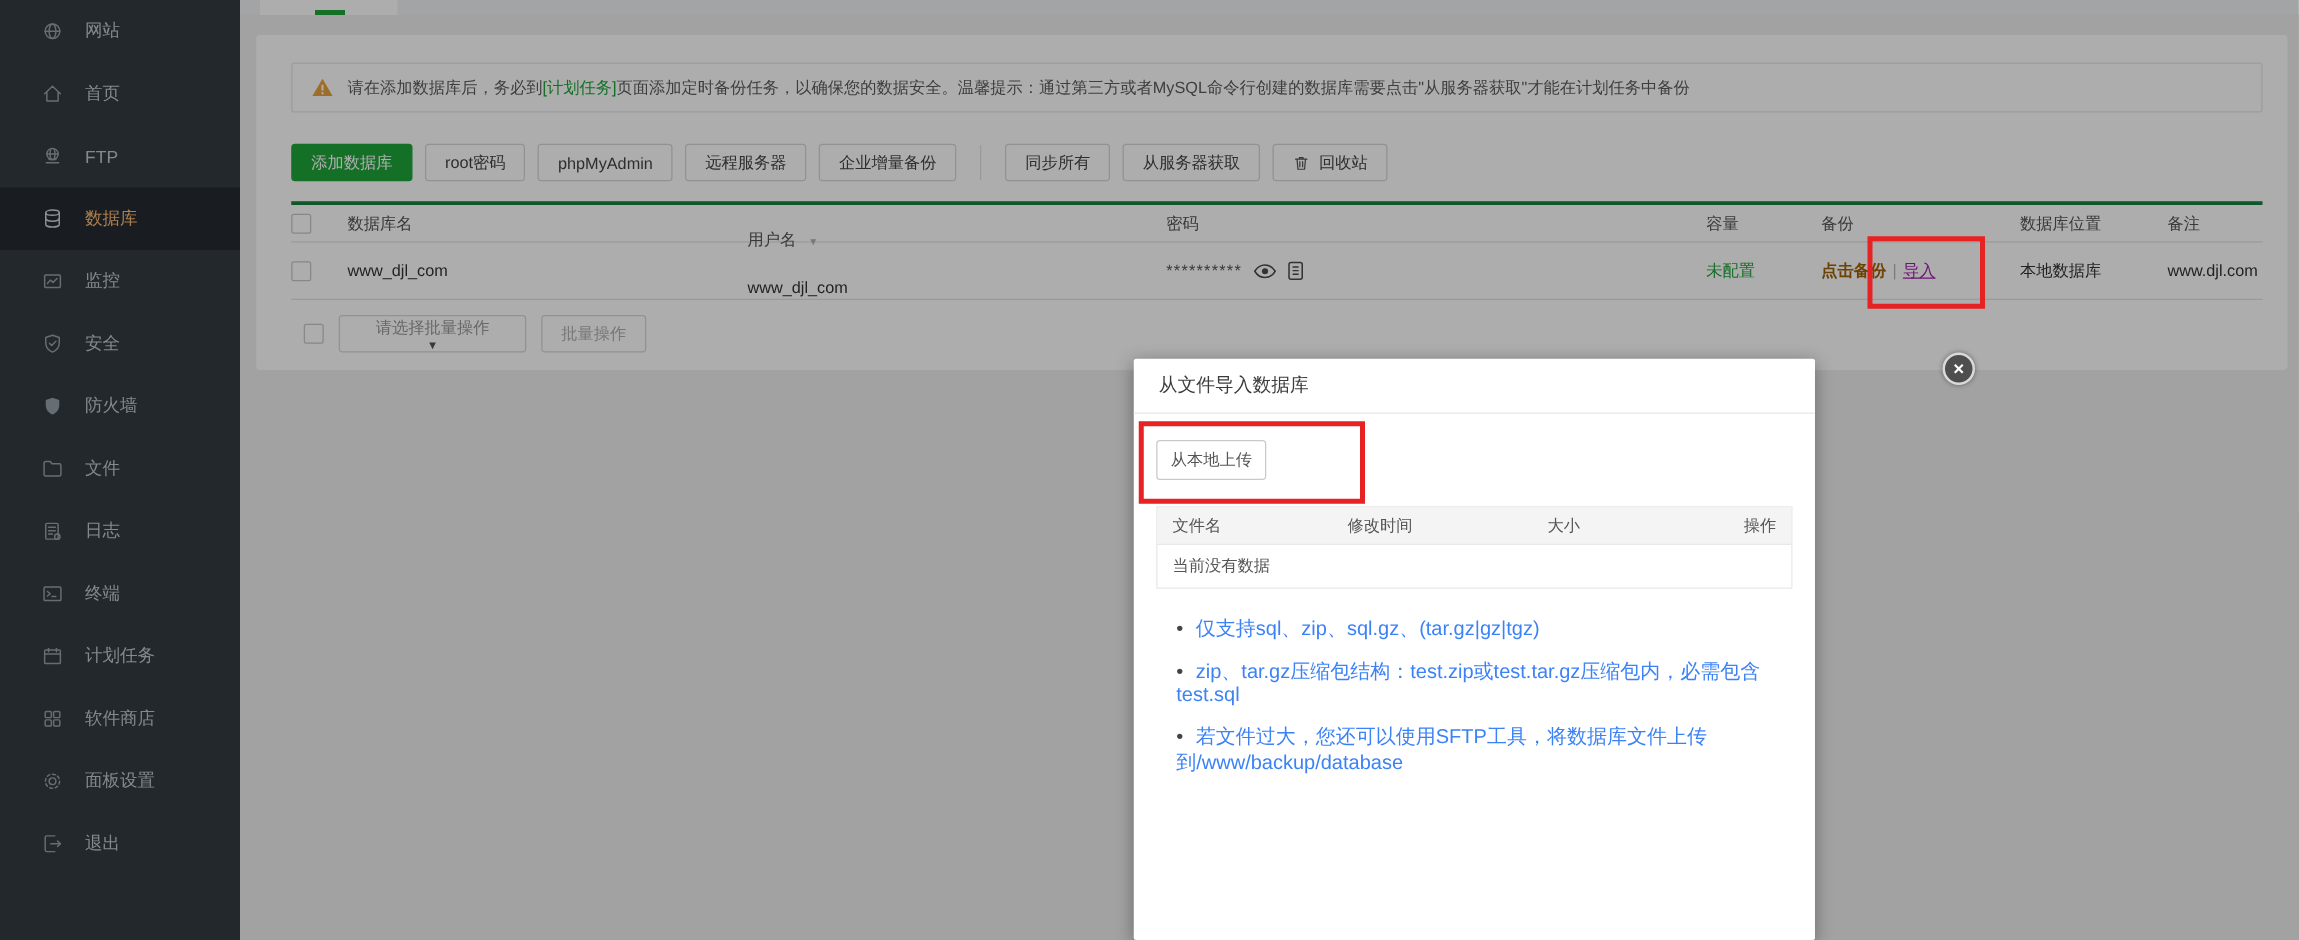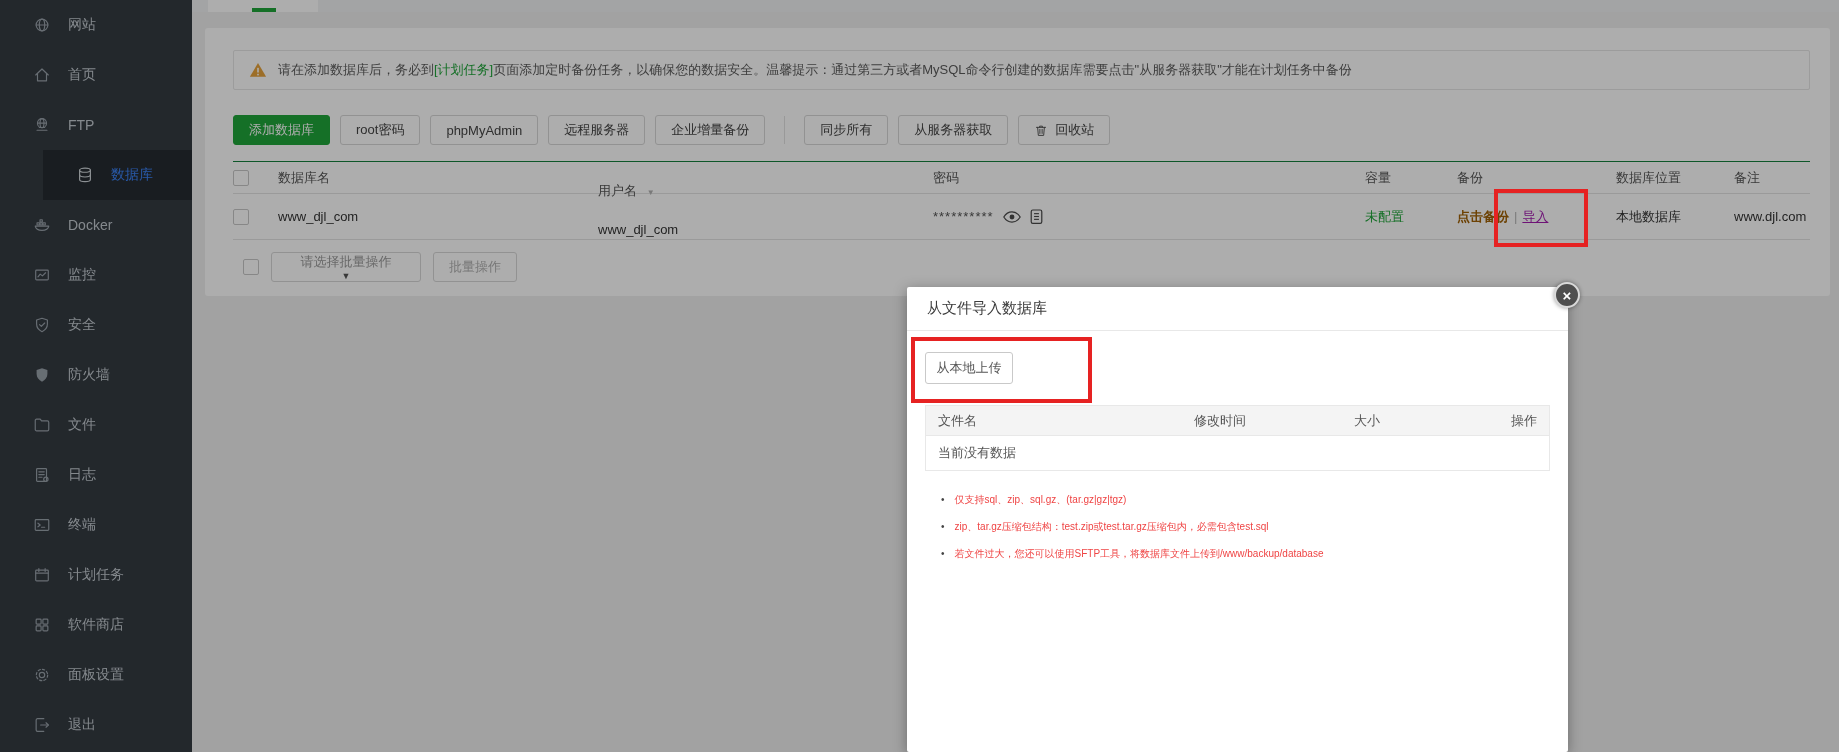--- a/index.html
+++ b/index.html
@@ -6,21 +6,21 @@
   html,body { width:1839px; height:752px; }
   body {
     position:relative; overflow:hidden;
     font-family:"Liberation Sans","DejaVu Sans",sans-serif;
     background:#efefef; font-size:13px; color:#444;
   }
   
   .sidebar { position:absolute; left:0; top:0; width:192px; height:752px; background:#343b42; z-index:1; }
   .side-item { height:50px; display:flex; align-items:center; padding-left:33px; gap:17px;
                color:#c3cad0; font-size:14px; cursor:pointer; }
-  .side-item.active { background:#262c31; color:#3b82f6;margin-left:43px; }
+  .side-item.active { background:#262c31; color:#fdba74; }
   .sicon { width:18px; height:18px; display:flex; align-items:center; justify-content:center; }
   .sicon svg { stroke:#99a2aa; fill:none; stroke-width:1.3; stroke-linecap:round; stroke-linejoin:round; }
   .side-item.active .sicon svg { stroke:#cfd5da; }
   
   .content { position:absolute; left:192px; top:0; right:0; bottom:0; z-index:1; }
   .topbar { position:absolute; left:0; top:0; right:0; height:12px; background:#f1f2f3; }
   .tabbox { position:absolute; left:16px; top:0; width:110px; height:12px; background:#ffffff; }
   .tab-underline { position:absolute; left:44px; bottom:0; width:24px; height:4px; background:#20a53a; }
   .card { position:absolute; left:13px; top:28px; width:1625px; height:268px; background:#ffffff; border-radius:3px; }
   .warn-box { position:absolute; left:28px; top:22px; right:20px; height:40px;
@@ -28,60 +28,60 @@
               padding:0 15px; gap:11px; color:#5c5c5c; font-size:13px; }
   .green-link { color:#20a53a; cursor:pointer; }
   .toolbar { position:absolute; left:28px; top:87px; display:flex; align-items:center; gap:10px; }
   .btn { height:30px; padding:0 15px; background:#fff; border:1px solid #d8d8d8; border-radius:3px;
          font-size:13px; color:#454545; display:inline-flex; align-items:center; gap:7px; cursor:pointer; white-space:nowrap; }
   .btn-green { background:#20a53a; border-color:#20a53a; color:#ffffff; }
   .vdivider { width:1px; height:28px; background:#e2e2e2; margin:0 9px; }
   
   .db-table { position:absolute; left:28px; top:133px; right:20px; }
   .t-row { display:flex; align-items:center; border-bottom:1px solid #e4e4e4; }
-  .t-head { height:33px; border-top:1px solid #15803d; color:#555; }
+  .t-head { height:33px; border-top:3px solid #15803d; color:#555; }
   .t-data { height:46px; color:#333; }
   .col-check { width:45px; display:flex; align-items:center; }
   .col-name { width:320px; } .col-user { width:335px;margin-top:26px; } .col-pass { width:432px; display:flex; align-items:center; gap:9px; }
   .col-cap { width:92px; } .col-bak { width:159px; } .col-loc { width:118px; } .col-note { flex:1; }
   .checkbox { width:16px; height:16px; border:1px solid #c8c8c8; border-radius:2px; background:#fff; cursor:pointer; }
   .sort-caret { font-size:8px; color:#b3b3b3; margin-left:6px; }
   .pw-mask { color:#555; letter-spacing:1px; }
   .cap-green { color:#20a53a; cursor:pointer; }
   .bak-orange { color:#a16207; cursor:pointer;font-weight:bold; }
   .bak-sep { color:#b5b5b5; margin:0 5px; }
   .import-link { color:#a21caf; text-decoration:underline; cursor:pointer; }
   .batch-row { position:absolute; left:38px; top:224px; display:flex; align-items:center; gap:12px; }
   .select-box { width:150px; height:30px; border:1px solid #d8d8d8; border-radius:3px; background:#fff;
                 display:flex; align-items:center; justify-content:space-between; padding:0 12px;
                 color:#9a9a9a; cursor:pointer;flex-direction:column; }
   .select-caret { font-size:9px; color:#555; }
   .btn-disabled { color:#b0b0b0; cursor:default; }
   
   .overlay { position:absolute; inset:0; background:rgba(0,0,0,0.32); z-index:50; }
-  .modal { position:absolute; left:907px; top:287px; width:661px; height:465px; background:#ffffff;
+  .modal { position:absolute; left:907px; top:287px; width:545px; height:465px; background:#ffffff;
            z-index:60; border-radius:2px; box-shadow:0 3px 14px rgba(0,0,0,0.35); }
   .modal-header { height:44px; display:flex; align-items:center; padding-left:20px;
                   font-size:15px; color:#3c3c3c; border-bottom:1px solid #e8e8e8; }
   .modal-close { position:absolute; left:647px; top:-5px; width:26px; height:26px; border-radius:50%;
                  background:#4e4e4e; border:2px solid #d9d9d9; color:#fff; font-size:15px; font-weight:bold;
                  display:flex; align-items:center; justify-content:center; cursor:pointer; z-index:70;
                  box-shadow:0 0 4px rgba(0,0,0,0.4); }
   .modal-body { padding:0 18px; }
   .upload-btn { margin-top:21px; width:88px; height:32px; background:#fff; border:1px solid #c9c9c9;
                 border-radius:3px; font-size:13px; color:#555; display:flex; align-items:center;
                 justify-content:center; cursor:pointer; }
   .m-table { margin-top:21px; border:1px solid #e8e8e8; }
   .m-row { display:flex; align-items:center; }
   .m-head { height:30px; background:#f4f4f4; border-bottom:1px solid #e8e8e8; color:#555; }
   .m-empty { height:34px; color:#555; }
   .mcol-file { flex:1; padding-left:12px; } .mcol-time { width:160px; } .mcol-size { width:125px; }
   .mcol-act { width:70px; text-align:right; padding-right:12px; }
   .tips { margin:22px 0 0 16px; list-style:none; }
-  .tips li { margin-bottom:13px; font-size:10px; color:#ef4444; }
+  .tips li { margin-bottom:13px; font-size:16px; color:#3b82f6; }
   .tips li::before { content:"•"; color:#444; margin-right:10px; }
   
   .anno { position:absolute; border:4px solid #e62222; z-index:70; pointer-events:none; }
   .anno-import { left:1494px; top:189px; width:94px; height:58px; }
   .anno-upload { left:911px; top:337px; width:181px; height:66px; }
 </style>
 </head>
 <body>
 
 <aside class="sidebar">
@@ -117,32 +117,20 @@
   </div>
   <div class="side-item active">
     <span class="sicon">
         <svg width="18" height="18" viewBox="0 0 20 20">
           <ellipse cx="10" cy="4.6" rx="6" ry="2.3"></ellipse>
           <path d="M4 4.6 V15 c0 1.3 2.7 2.4 6 2.4 s6 -1.1 6 -2.4 V4.6"></path>
           <path d="M4 9.8 c0 1.3 2.7 2.4 6 2.4 s6 -1.1 6 -2.4"></path>
         </svg>
       </span>
     <span>数据库</span>
-  </div>
-  <div class="side-item">
-    <span class="sicon">
-        <svg width="18" height="18" viewBox="0 0 20 20">
-          <rect x="4.5" y="7.5" width="2.5" height="2.5"></rect>
-          <rect x="7.8" y="7.5" width="2.5" height="2.5"></rect>
-          <rect x="11.1" y="7.5" width="2.5" height="2.5"></rect>
-          <rect x="7.8" y="4.2" width="2.5" height="2.5"></rect>
-          <path d="M2.5 11.2 h15 c-0.5 3 -3 4.8 -7.5 4.8 s-7 -1.8 -7.5 -4.8 Z"></path>
-        </svg>
-      </span>
-    <span>Docker</span>
   </div>
   <div class="side-item">
     <span class="sicon">
         <svg width="18" height="18" viewBox="0 0 20 20">
           <rect x="3" y="4.5" width="14" height="11" rx="1"></rect>
           <polyline points="5.5,12 8,9 10.5,11 14,7.5"></polyline>
         </svg>
       </span>
     <span>监控</span>
   </div>

